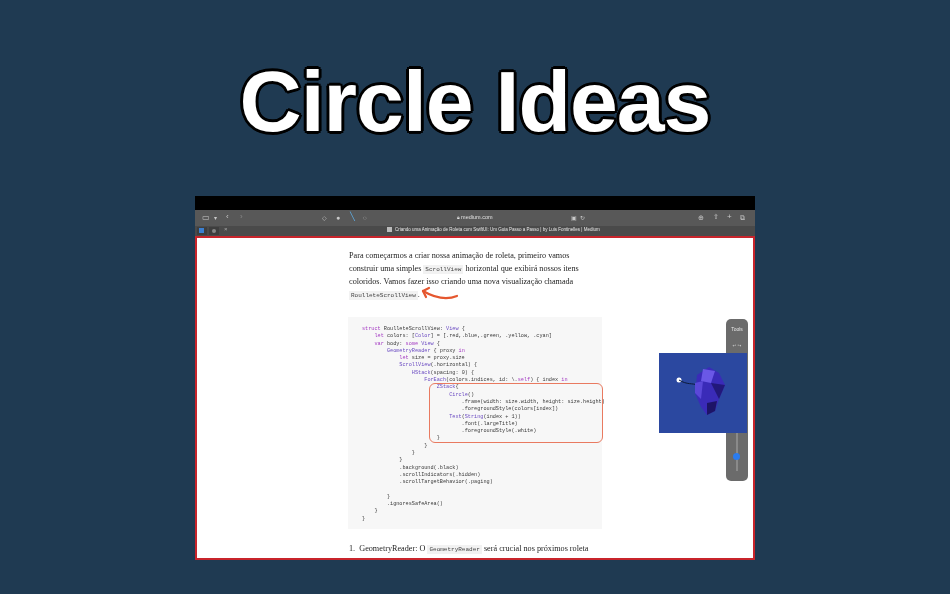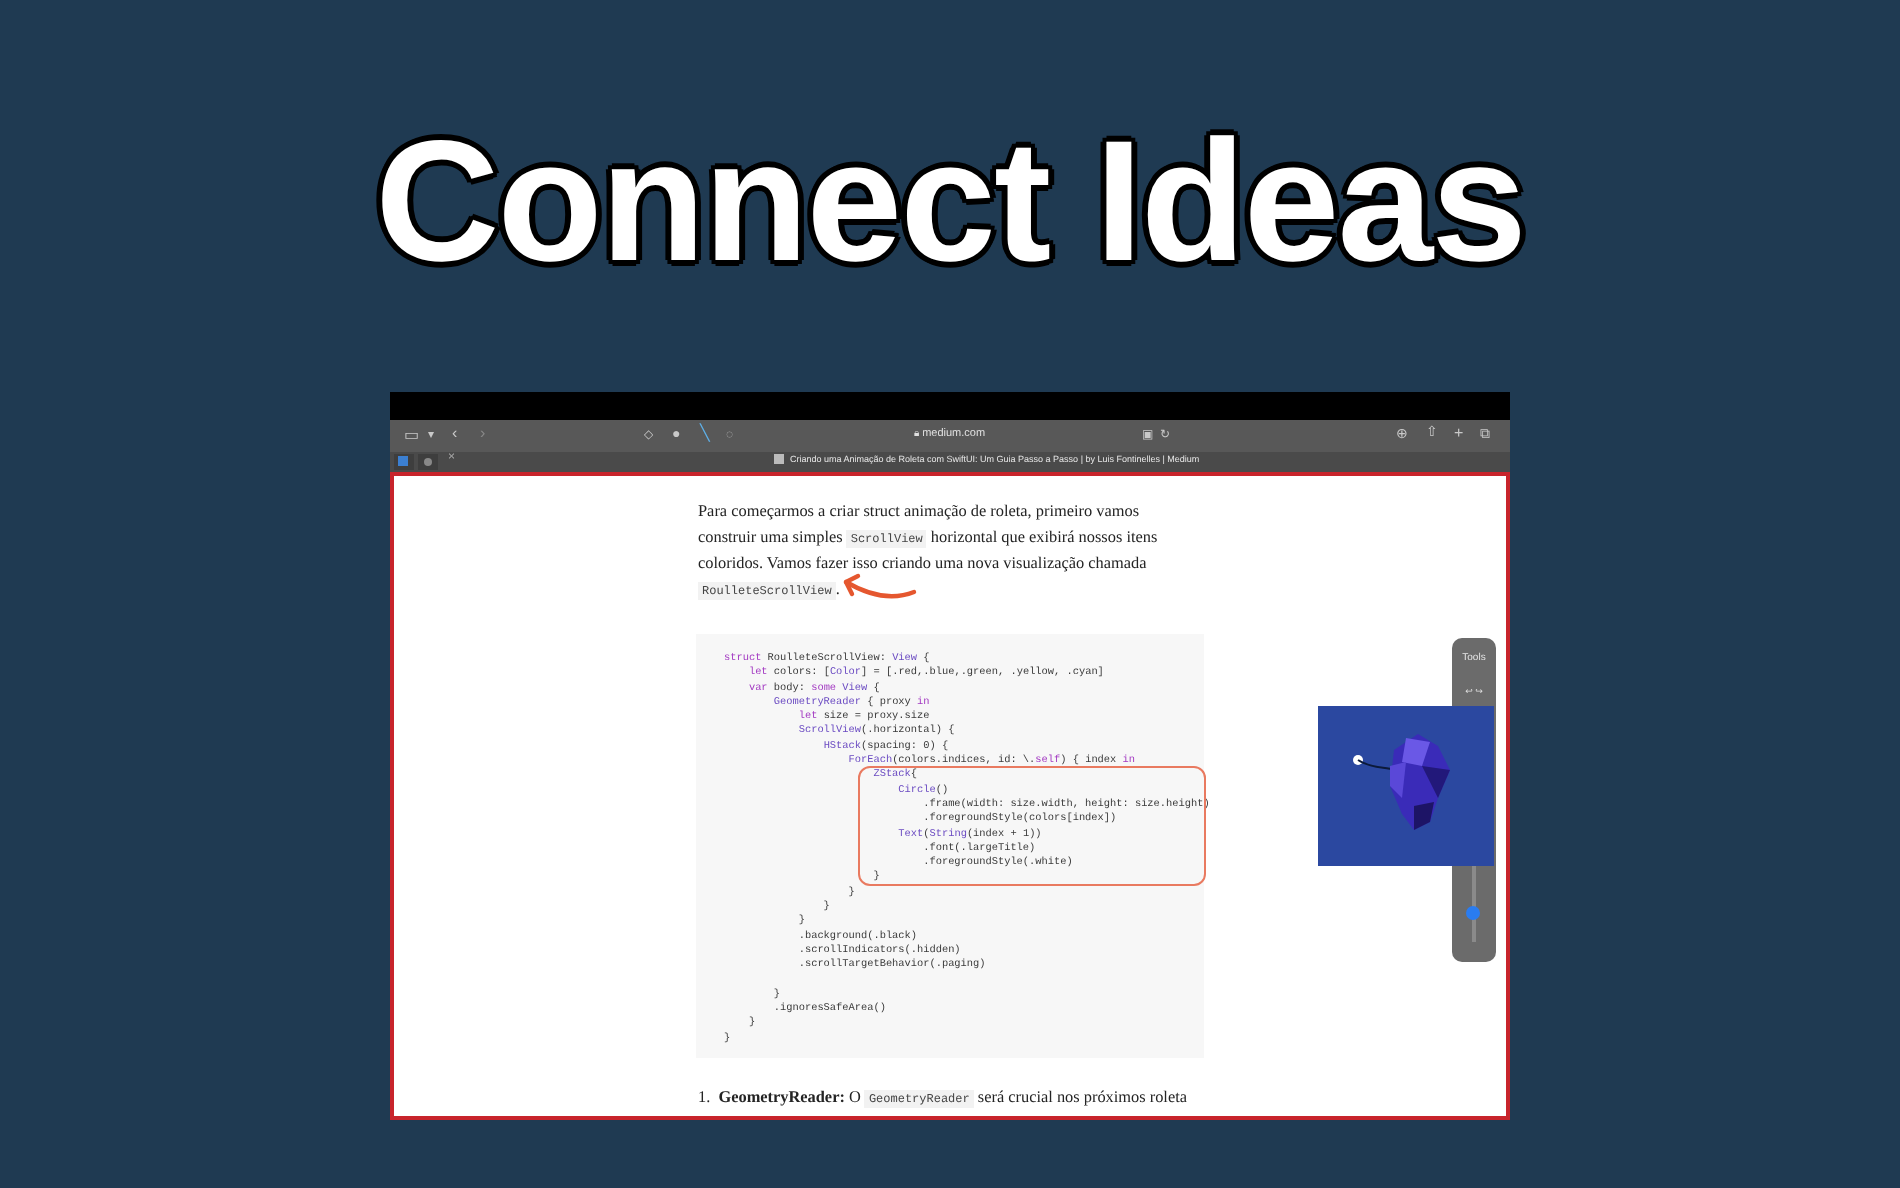--- a/index.html
+++ b/index.html
@@ -33,34 +33,34 @@
 
   .arrow { position: absolute; left: 220px; top: 46px; }
 
   .codeblock { position: absolute; left: 151px; top: 79px; width: 254px; height: 212px; background: #f7f7f7; }
   .code { position: absolute; left: 14px; top: 9px; font-family: "Liberation Mono", monospace; font-size: 5.2px; line-height: 7.3px; color: #3a3a3a; white-space: pre; }
   .kw { color: #a33ac2; }
   .ty { color: #6b4bc2; }
   .hl-box { position: absolute; left: 81px; top: 66px; width: 174px; height: 60px; border: 1.5px solid #e97a60; border-radius: 6px; }
 
   .list { position: absolute; left: 152px; top: 306px; font-family: "Liberation Serif", serif; font-size: 8.2px; color: #242424; white-space: nowrap; }
-  .list b { font-weight: bold; text-align: center; }
+  .list b { font-weight: normal; text-align: center; }
 
   .tools { position: absolute; left: 726px; top: 319px; width: 22px; height: 162px; background: #6b6b6b; border-radius: 5px; }
   .tools-label { position: absolute; left: 0; top: 7px; width: 22px; text-align: center; font-size: 5px; color: #e6e6e6; }
   .tools-undo { position: absolute; left: 0; top: 24px; width: 22px; text-align: center; font-size: 4.5px; color: #ddd; }
   .slider-track { position: absolute; left: 10px; top: 112px; width: 1.5px; height: 40px; background: #8a8a8a; }
   .slider-knob { position: absolute; left: 7px; top: 134px; width: 7px; height: 7px; border-radius: 50%; background: #2a7cf0; }
 
   .preview { position: absolute; left: 659px; top: 353px; width: 88px; height: 80px; background: #2b48a0; overflow: hidden; }
 </style>
 </head>
 <body>
 
-<div class="headline">Connect Ideas</div>
+<div class="headline">Circle Ideas</div>
 
 <div class="screen">
   <div class="black-bar"></div>
 
   <div class="toolbar">
     <span class="tb-icon" style="left:7px;top:4px;">▭</span>
     <span class="tb-icon" style="left:19px;top:4px;font-size:6px;">▾</span>
     <span class="tb-icon" style="left:31px;top:3px;">‹</span>
     <span class="tb-icon" style="left:45px;top:3px;color:#888;">›</span>
     <span class="tb-icon" style="left:127px;top:4px;font-size:6px;">◇</span>
@@ -82,21 +82,21 @@
     </div>
     <div class="tab-pin" style="left:14px;background:#3e3e3e;">
       <div style="position:absolute;left:3px;top:2px;width:4px;height:4px;border-radius:50%;background:#888;"></div>
     </div>
     <span style="position:absolute;left:29px;top:0px;font-size:6px;color:#aaa;">×</span>
     <span class="tab-title"><span class="tab-fav"></span><span>Criando uma Animação de Roleta com SwiftUI: Um Guia Passo a Passo | by Luis Fontinelles | Medium</span></span>
   </div>
 
   <div class="page">
     <div class="para">
-      <span>Para começarmos a criar struct animação de roleta, primeiro vamos construir uma simples </span><span class="ic">ScrollView</span><span> horizontal que exibirá nossos itens coloridos. Vamos fazer isso criando uma nova visualização chamada </span><span class="ic">RoulleteScrollView</span><span>.</span>
+      <span>Para começarmos a criar nossa animação de roleta, primeiro vamos construir uma simples </span><span class="ic">ScrollView</span><span> horizontal que exibirá nossos itens coloridos. Vamos fazer isso criando uma nova visualização chamada </span><span class="ic">RoulleteScrollView</span><span>.</span>
     </div>
 
     <svg class="arrow" width="44" height="20" viewBox="0 0 44 20">
       <path d="M40 12 C 30 16, 18 14, 6 7" stroke="#e5572f" stroke-width="2.2" fill="none" stroke-linecap="round"></path>
       <path d="M6 7 L 12 4 M6 7 L 9 13" stroke="#e5572f" stroke-width="2.2" fill="none" stroke-linecap="round"></path>
     </svg>
 
     <div class="codeblock">
       <div class="code"><span><span class="kw">struct</span> RoulleteScrollView: <span class="ty">View</span> {</span>
 <span>    <span class="kw">let</span> colors: [<span class="ty">Color</span>] = [.red,.blue,.green, .yellow, .cyan]</span>

